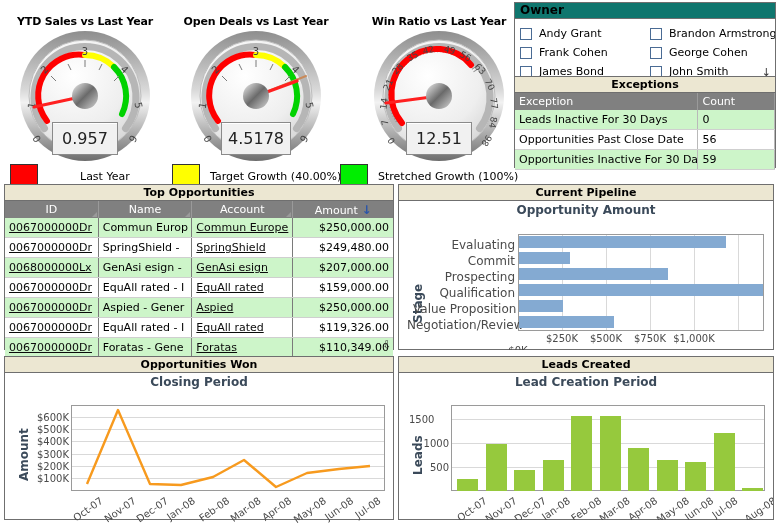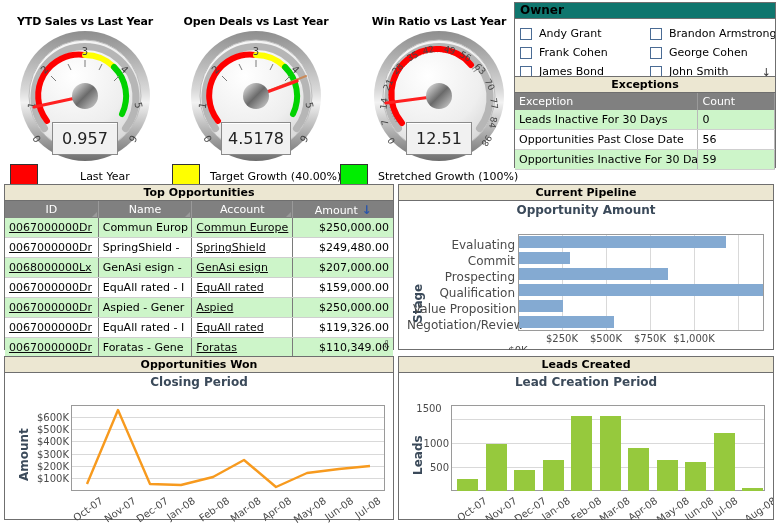--- a/index.html
+++ b/index.html
@@ -462,21 +462,21 @@
       <div class="chart-title">Lead Creation Period</div>
       <div class="axis-title" style="left:12px;top:102px">Leads</div>
 
       <div class="plotframe" style="left:52px;top:32px;width:314px;height:86px"></div>
       <div class="gridline" style="left:53px;top:94px;width:312px;height:1px"></div>
       <div class="gridline" style="left:53px;top:70px;width:312px;height:1px"></div>
       <div class="gridline" style="left:53px;top:46px;width:312px;height:1px"></div>
 
       <div class="tick" style="left:10px;top:89px;width:40px;text-align:right">500</div>
       <div class="tick" style="left:10px;top:65px;width:40px;text-align:right">1000</div>
-      <div class="tick" style="left:10px;top:30px;width:40px;text-align:center">1500</div>
+      <div class="tick" style="left:10px;top:41px;width:40px;text-align:left">1500</div>
 
       <div class="bar-v" style="left:58px;top:106px;width:21px;height:12px"></div>
       <div class="bar-v" style="left:87px;top:71px;width:21px;height:47px"></div>
       <div class="bar-v" style="left:115px;top:97px;width:21px;height:21px"></div>
       <div class="bar-v" style="left:144px;top:87px;width:21px;height:31px"></div>
       <div class="bar-v" style="left:172px;top:43px;width:21px;height:75px"></div>
       <div class="bar-v" style="left:201px;top:43px;width:21px;height:75px"></div>
       <div class="bar-v" style="left:229px;top:75px;width:21px;height:43px"></div>
       <div class="bar-v" style="left:258px;top:87px;width:21px;height:31px"></div>
       <div class="bar-v" style="left:286px;top:89px;width:21px;height:29px"></div>

